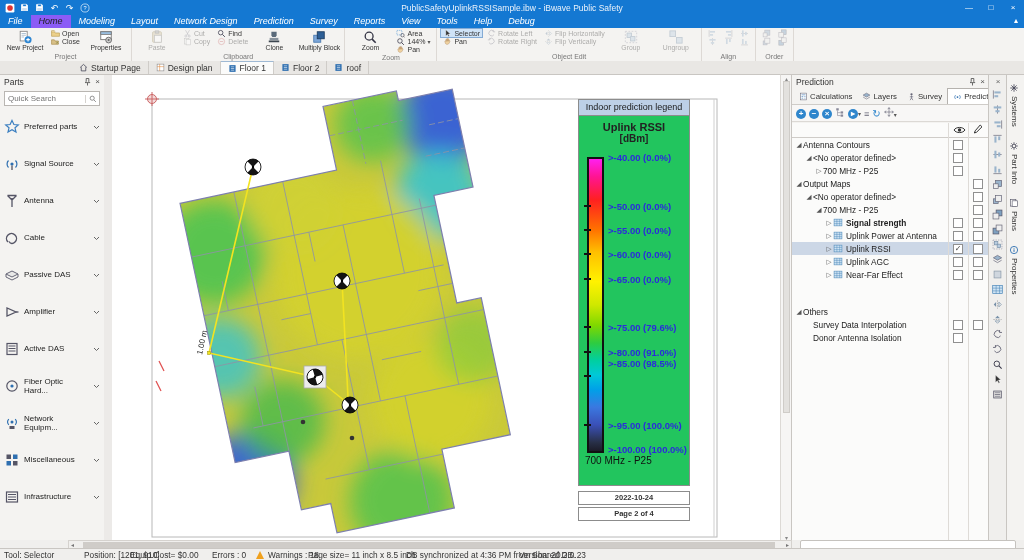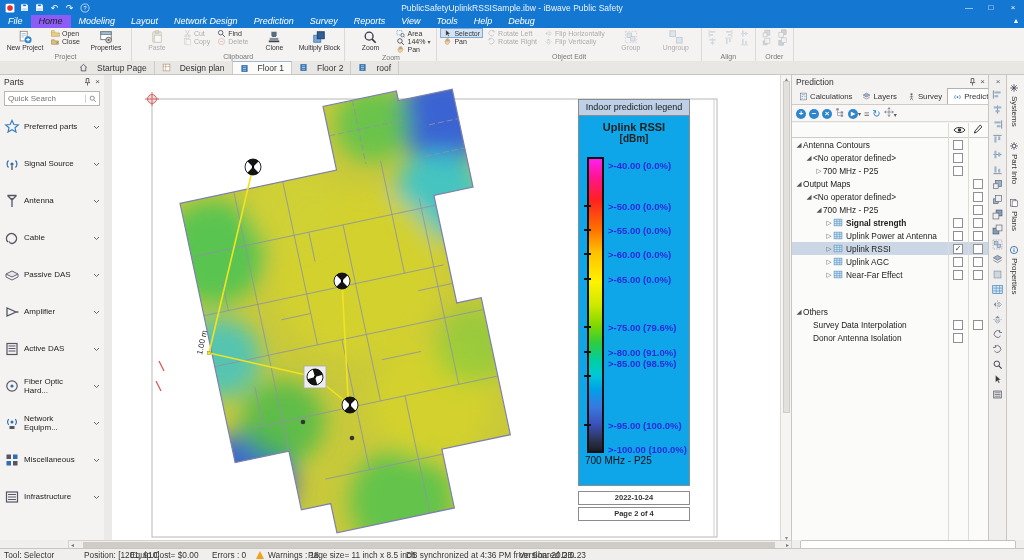--- a/index.html
+++ b/index.html
@@ -26,41 +26,41 @@
   .rbtn-big{width:42px;display:flex;flex-direction:column;align-items:center;text-align:center;
             font-size:6.8px;line-height:1;color:#333;padding-top:1px;gap:1px;}
   .rstack{display:flex;flex-direction:column;}
   .rbtn-small{display:flex;align-items:center;gap:2px;font-size:7px;color:#333;height:8px;padding:0 2px;white-space:nowrap;}
   .rbtn-small.active{background:#cfe3f7;outline:1px solid #85abd4;}
   .dis{opacity:.38;}
   .ico{display:inline-flex;line-height:0;}
   .caret{font-size:6px;color:#555;}
   
   .doctabs{position:absolute;left:0;top:61px;right:0;height:13px;background:#e9e7e4;border-bottom:1px solid #cfccc8;display:flex;padding-left:72px;align-items:stretch;}
-  .dtab{display:flex;align-items:center;gap:9px;padding:0 7px;font-size:8.5px;color:#333;border-right:1px solid #cfccc8;}
+  .dtab{display:flex;align-items:center;gap:3px;padding:0 7px;font-size:8.5px;color:#333;border-right:1px solid #cfccc8;}
   .dtab.active{background:#fbfbfa;border-top:1px solid #9fb9d4;}
   
   .parts{position:absolute;left:0;top:74px;width:104px;bottom:20px;background:#f4f3f1;border-right:1px solid #c9c6c2;border-top:1px solid #c9c6c2;}
   .panel-head{height:14px;display:flex;align-items:center;padding:0 4px;font-size:8.5px;color:#333;}
   .panel-head .sp{flex:1;}
   .panel-head .ph-ic{color:#555;font-size:8px;margin-left:4px;line-height:0;}
   .searchbox{margin:2px 4px;height:13px;background:#fff;border:1px solid #b9b6b2;display:flex;align-items:center;}
   .searchbox input{flex:1;border:0;outline:0;font-size:8px;padding:0 3px;min-width:0;font-family:"Liberation Sans",sans-serif;color:#444;background:transparent;}
   .searchbox .sbtn{width:13px;border-left:1px solid #d5d2ce;display:flex;align-items:center;justify-content:center;}
   .part-row{display:flex;align-items:center;gap:4px;height:37px;padding:0 4px;}
   .part-row .plabel{flex:1;font-size:8px;color:#222;}
   
   .canvas{position:absolute;left:112px;top:74px;width:668px;height:466px;background:#fff;border-top:1px solid #c9c6c2;overflow:hidden;}
   .splitter{position:absolute;left:104px;top:74px;width:8px;bottom:20px;background:#eceae8;border-top:1px solid #c9c6c2;}
   .vscroll{position:absolute;left:780px;top:74px;width:11px;height:466px;background:#f6f5f4;border-left:1px solid #dcd9d5;border-top:1px solid #c9c6c2;}
   .vscroll .thumb{position:absolute;left:2px;right:2px;top:6px;height:330px;background:#e3e1de;border:1px solid #cfccc8;}
   .vscroll .arr{position:absolute;left:0;right:0;text-align:center;font-size:6px;color:#888;}
   
   .legend{position:absolute;left:466px;top:24px;width:112px;}
-  .leg-box{border:1px solid #8c8c8c;background:#0ea5e9;height:385px;position:relative;}
+  .leg-box{border:1px solid #8c8c8c;background:#22c55e;height:385px;position:relative;}
   .leg-head{height:15px;background:#bdd0e7;border-bottom:1px solid #8c8c8c;text-align:center;font-size:9px;line-height:15px;color:#1a1a1a;}
   .leg-title{text-align:center;font-size:11px;font-weight:bold;margin-top:5px;}
   .leg-unit{text-align:center;font-size:10px;font-weight:bold;}
   .leg-bar{position:absolute;left:8px;top:57px;width:13px;height:292px;border:2px solid #111;
     background:linear-gradient(to bottom,#ff20f0 0%,#ff1493 6%,#ff2020 14%,#ff7000 24%,#ffc000 32%,#fff200 42%,#cfe800 50%,#7fd800 57%,#2ecc40 63%,#00cfa0 69%,#00c8d8 74%,#00a0e8 79%,#3a78e0 85%,#3a50b8 91%,#283048 97%,#1c1c28 100%);}
   .leg-label{position:absolute;left:29px;font-size:9.5px;font-weight:bold;color:#2b2bdb;white-space:nowrap;}
   .leg-tick{position:absolute;left:5px;width:7px;height:2px;background:#111;}
   .leg-foot{position:absolute;left:6px;top:355px;font-size:10px;color:#111;}
   .leg-row{border:1px solid #8c8c8c;background:#fff;height:12px;text-align:center;font-size:7.5px;font-weight:bold;line-height:12px;color:#333;}
   
@@ -800,21 +800,21 @@
     </svg>
 
     
     <div class="legend">
       <div class="leg-box">
         <div class="leg-head">Indoor prediction legend</div>
         <div class="leg-title">Uplink RSSI</div>
         <div class="leg-unit">[dBm]</div>
         <div class="leg-bar"></div>
         <div id="leg-labels">
-            <div class="leg-label" style="top: 60px; text-align: center;">&gt;-40.00 (0.0%)</div>
+            <div class="leg-label" style="top: 52px; text-align: center;">&gt;-40.00 (0.0%)</div>
             <div class="leg-label" style="top: 101px;">&gt;-50.00 (0.0%)</div>
             <div class="leg-tick" style="top: 105px;"></div>
             <div class="leg-label" style="top: 125px;">&gt;-55.00 (0.0%)</div>
             <div class="leg-tick" style="top: 129px;"></div>
             <div class="leg-label" style="top: 149px;">&gt;-60.00 (0.0%)</div>
             <div class="leg-tick" style="top: 153px;"></div>
             <div class="leg-label" style="top: 174px;">&gt;-65.00 (0.0%)</div>
             <div class="leg-tick" style="top: 178px;"></div>
             <div class="leg-label" style="top: 222px;">&gt;-75.00 (79.6%)</div>
             <div class="leg-tick" style="top: 226px;"></div>

